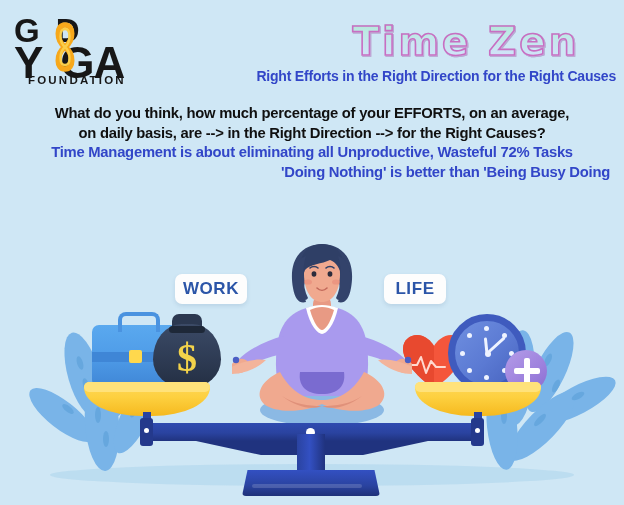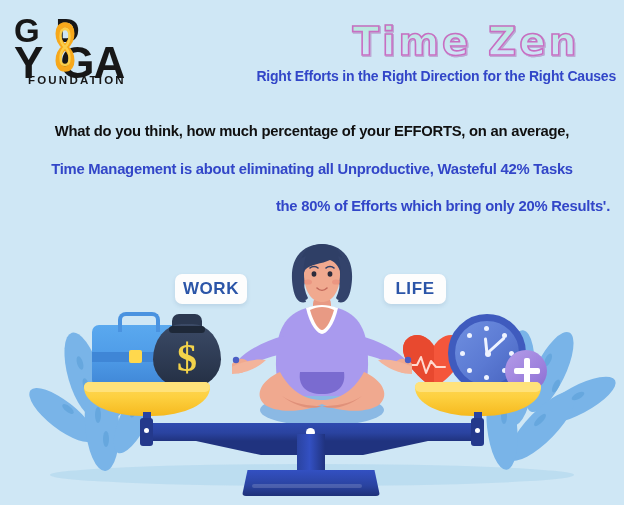--- a/index.html
+++ b/index.html
@@ -71,21 +71,21 @@
   }
 
   
   .body-text{
     position:absolute;left:14px;right:14px;top:104px;
     font-size:14.8px;
     font-weight:bold;
     line-height:19.6px;
     letter-spacing:-0.25px;
   }
-  .ln{white-space:nowrap;margin-top:18px;}
+  .ln{white-space:nowrap;}
   .ln.c{text-align:center;}
   .ln.r{text-align:right;}
   .blk{color:#101010;}
   .blu{color:#3246c8;}
 
   
   .scene{
     position:absolute;left:0;top:238px;width:624px;height:267px;
   }
   .floor-shadow{
@@ -253,22 +253,23 @@
     <div class="logo-found">FOUNDATION</div>
   </div>
 
   <div class="title-wrap">
     <div class="title">Time Zen</div>
   </div>
   <div class="subtitle">Right Efforts in the Right Direction for the Right Causes</div>
 
   <div class="body-text">
     <div class="ln c blk">What do you think, how much percentage of your EFFORTS, on an average,</div>
-    <div class="ln c blu">Time Management is about eliminating all Unproductive, Wasteful 42% Tasks</div>
-    <div class="ln r blu">the 80% of Efforts which bring only 20% Results'.</div>
+    <div class="ln c blk">on daily basis, are --&gt; in the Right Direction --&gt; for the Right Causes?</div>
+    <div class="ln c blu">Time Management is about eliminating all Unproductive, Wasteful 72% Tasks</div>
+    <div class="ln r blu">'Doing Nothing' is better than 'Being Busy Doing</div>
   </div>
 
   <div class="scene">
 
     <div class="floor-shadow"></div>
 
     <svg class="plant plant-l" viewBox="0 0 130 150">
       <g fill="#79b4e8">
         <ellipse cx="56" cy="52" rx="16" ry="44" transform="rotate(-16 56 52)"></ellipse>
         <ellipse cx="92" cy="48" rx="15" ry="46" transform="rotate(6 92 48)"></ellipse>

